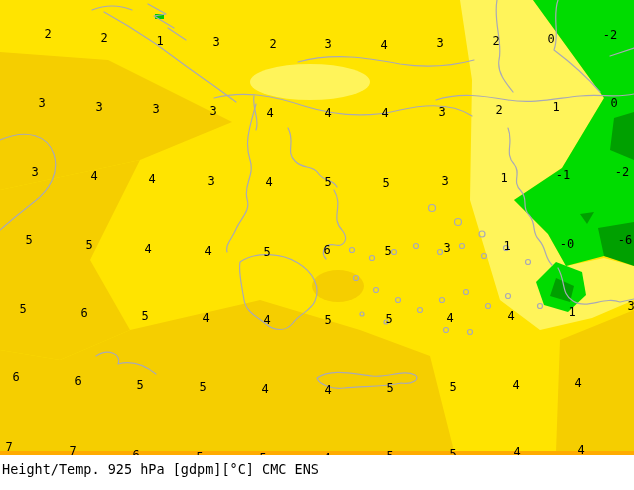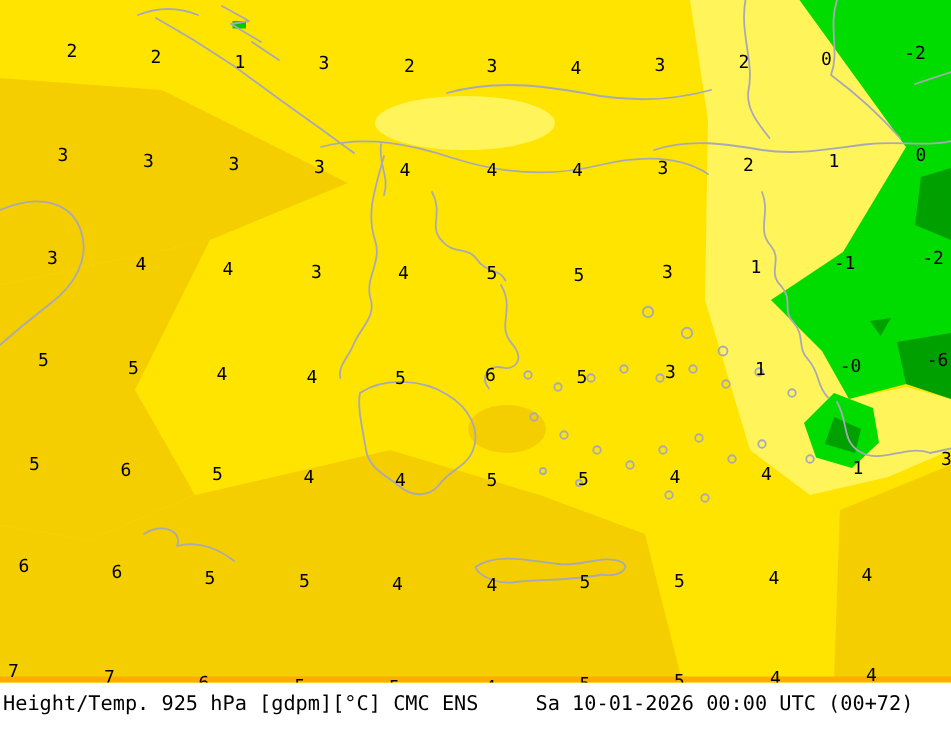--- a/index.html
+++ b/index.html
@@ -176,18 +176,17 @@
         <div class="temp" style="left: 327px; top: 458px;">4</div>
         <div class="temp" style="left: 390px; top: 456px;">5</div>
         <div class="temp" style="left: 453px; top: 454px;">5</div>
         <div class="temp" style="left: 517px; top: 452px;">4</div>
         <div class="temp" style="left: 581px; top: 450px;">4</div>
       </div>
   </div>
 
   <div id="footer">
     <div class="ftxt" style="left:2px;top:2px;">Height/Temp. 925 hPa [gdpm][°C] CMC ENS</div>
-    <div class="ftxt" style="left:357px;top:2px;">Sa 10-01-2026 00:00 UTC (00+72)</div>
 
     <div id="legend-labels"></div>
   </div>
 
 </div>
 
 </body></html>

